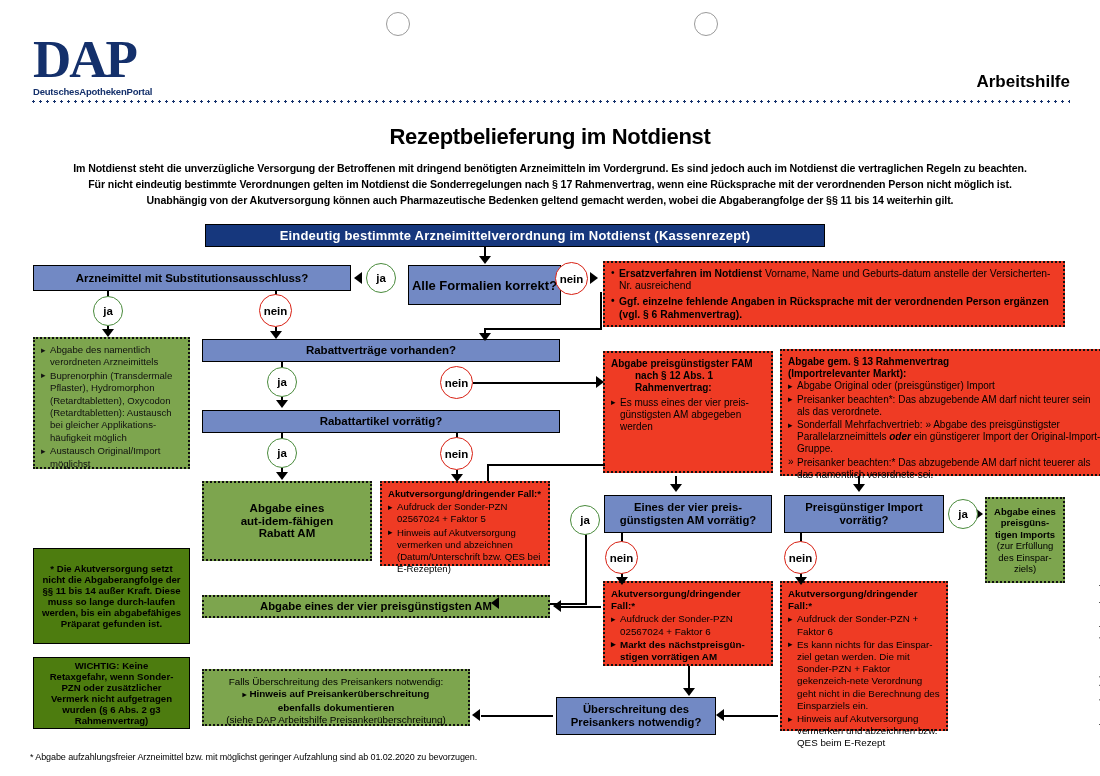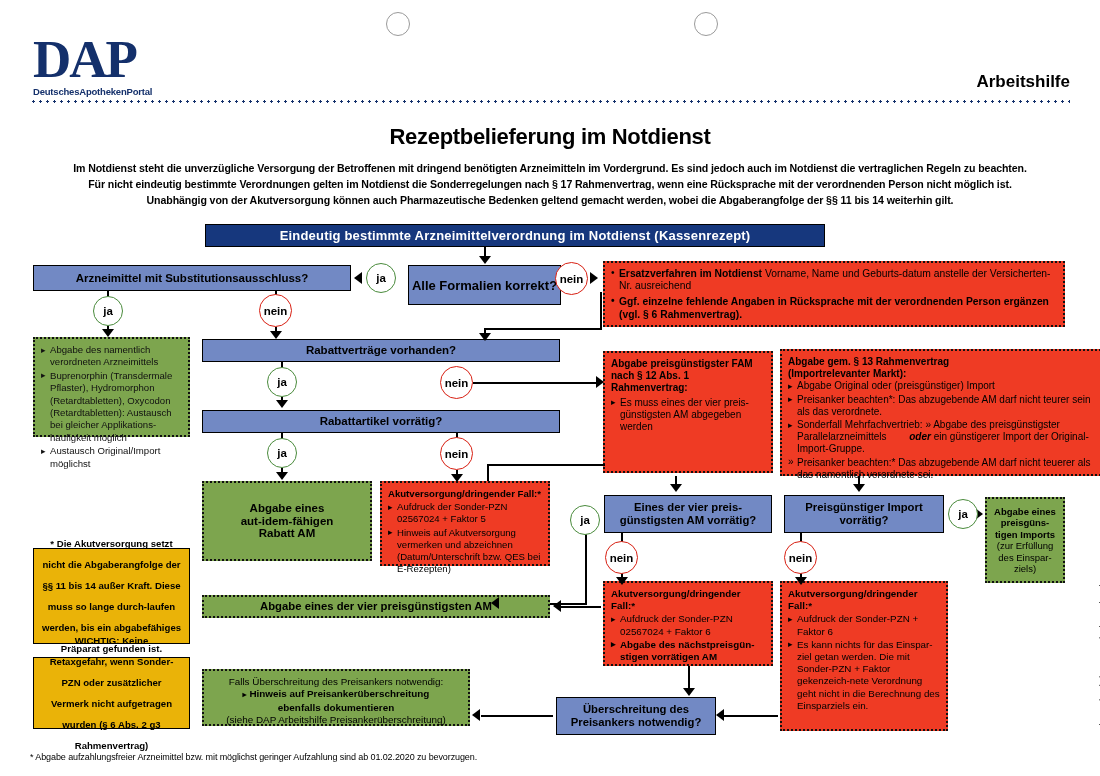--- a/index.html
+++ b/index.html
@@ -73,23 +73,23 @@
   }
   .green.center {
     display:flex; align-items:center; justify-content:center;
     text-align:center; font-weight:bold;
   }
   .red {
     background:#ef3b24; color:#000;
     border:2.2px dotted #111;
     line-height:12.2px;
   }
-  .plainbox { border:1.6px solid #000; background:#eab308;
-    display:flex; align-items:center; justify-content:center;
-    text-align:center; font-weight:bold; line-height:21px; }
+  .plainbox { border:1.6px solid #000; background:#4d7c0f;
+    display:flex; align-items:center; justify-content:center;
+    text-align:center; font-weight:bold; line-height:11px; }
 
   .pad { padding:5px 6px 5px 6px; }
 
   ul.tl { margin:0; padding:0; list-style:none; }
   ul.tl li { position:relative; padding-left:9px; margin-bottom:1px; }
   ul.tl li:before {
     content:"\25B8"; position:absolute; left:0; top:-0.5px; font-size:9px;
   }
   ul.tl li.dq:before { content:"\00BB"; font-size:10px; }
   ul.bl { margin:0; padding:0; list-style:none; }
@@ -194,21 +194,21 @@
       <li><span class="b">Ersatzverfahren im Notdienst</span><span> Vorname, Name und Geburts-datum anstelle der Versicherten-Nr. ausreichend</span></li>
       <li class="b">Ggf. einzelne fehlende Angaben in Rücksprache mit der verordnenden Person ergänzen (vgl. § 6 Rahmenvertrag).</li>
     </ul>
   </div>
 
   <div class="ln vl" style="left:600px; top:292px; height:38px;"></div>
   <div class="ln hl" style="left:484px; top:328px; width:118px;"></div>
   <div class="ln vl" style="left:484px; top:328px; height:9px;"></div>
   <div class="ar-d" style="left:479px; top:333px;"></div>
 
-  <div class="box green pad" style="left:33px; top:337px; width:157px; height:100px; font-size:9.6px; color:#111;">
+  <div class="box green pad" style="left:33px; top:337px; width:157px; height:132px; font-size:9.6px; color:#111;">
     <ul class="tl">
       <li>Abgabe des namentlich verordneten Arzneimittels</li>
       <li>Buprenorphin (Transdermale Pflaster), Hydromorphon (Retardtabletten), Oxycodon (Retardtabletten): Austausch bei gleicher Applikations-häufigkeit möglich</li>
       <li>Austausch Original/Import möglichst</li>
     </ul>
   </div>
 
   <div class="box blue" style="left:202px; top:339px; width:358px; height:23px; font-size:11.5px;">
     <span>Rabattverträge vorhanden?</span>
   </div>
@@ -221,33 +221,33 @@
   <div class="ar-d" style="left:276px; top:400px;"></div>
 
   <div class="bub nein" style="left:440px; top:366px;">
     <span>nein</span>
   </div>
   <div class="ln hl" style="left:473px; top:382px; width:128px;"></div>
   <div class="ar-r" style="left:596px; top:376px;"></div>
 
   <div class="box red pad" style="left:603px; top:351px; width:170px; height:122px; font-size:10px;">
     <div class="b">Abgabe preisgünstigster FAM</div>
-    <div class="b" style="margin-bottom:2px;">nach § 12 Abs. 1 Rahmenvertrag:</div>
+    <div class="b" style="margin-bottom:2px;margin-left:24px;">nach § 12 Abs. 1 Rahmenvertrag:</div>
     <ul class="tl">
       <li>Es muss eines der vier preis-günstigsten AM abgegeben werden</li>
     </ul>
   </div>
 
   <div class="box red pad" style="left:780px; top:349px; width:332px; height:127px; font-size:10px;">
     <div class="b">Abgabe gem. § 13 Rahmenvertrag</div>
     <div class="b">(Importrelevanter Markt):</div>
     <ul class="tl">
       <li>Abgabe Original oder (preisgünstiger) Import</li>
       <li>Preisanker beachten*: Das abzugebende AM darf nicht teurer sein als das verordnete.</li>
-      <li><span>Sonderfall Mehrfachvertrieb: » Abgabe des preisgünstigster Parallelarzneimittels </span><span class="b" style="font-style:italic;margin-left:20px;">oder</span><span> ein günstigerer Import der Original-Import-Gruppe.</span></li>
+      <li><span>Sonderfall Mehrfachvertrieb: » Abgabe des preisgünstigster Parallelarzneimittels </span><span class="b" style="font-style:italic;">oder</span><span> ein günstigerer Import der Original-Import-Gruppe.</span></li>
       <li class="dq">Preisanker beachten:* Das abzugebende AM darf nicht teuerer als das namentlich verordnete sei.</li>
     </ul>
   </div>
 
   <div class="box blue" style="left:202px; top:410px; width:358px; height:23px; font-size:11.5px;">
     <span>Rabattartikel vorrätig?</span>
   </div>
 
   <div class="bub ja" style="left:267px; top:438px;">
     <span>ja</span>
@@ -335,29 +335,30 @@
   </div>
   <div class="plainbox" style="position:absolute; left:33px; top:657px; width:157px; height:72px; font-size:9.6px; padding:4px 12px;">
     <span>WICHTIG: Keine Retaxgefahr, wenn Sonder-PZN oder zusätzlicher Vermerk nicht aufgetragen wurden (§ 6 Abs. 2 g3 Rahmenvertrag)</span>
   </div>
 
   <div class="box red pad" style="left:603px; top:581px; width:170px; height:85px; font-size:9.8px;">
     <div class="b">Akutversorgung/dringender</div>
     <div class="b" style="margin-bottom:1px;">Fall:*</div>
     <ul class="tl">
       <li>Aufdruck der Sonder-PZN 02567024 + Faktor 6</li>
-      <li class="b">Abgabe des nächstpreisgün-stigen vorrätigen AM</li>
+      <li class="b">Markt des nächstpreisgün-stigen vorrätigen AM</li>
     </ul>
   </div>
 
   <div class="box red pad" style="left:780px; top:581px; width:168px; height:150px; font-size:9.8px;">
     <div class="b" style="margin-bottom:1px;">Akutversorgung/dringender Fall:*</div>
     <ul class="tl">
       <li>Aufdruck der Sonder-PZN + Faktor 6</li>
       <li>Es kann nichts für das Einspar-ziel getan werden. Die mit Sonder-PZN + Faktor gekenzeich-nete Verordnung geht nicht in die Berechnung des Einsparziels ein.</li>
+      <li>Hinweis auf Akutversorgung vermerken und abzeichnen bzw. QES beim E-Rezept</li>
     </ul>
   </div>
 
   <div class="box green center" style="left:202px; top:595px; width:348px; height:23px; font-size:11.3px;">
     <span>Abgabe eines der vier preisgünstigsten AM</span>
   </div>
 
   <div class="ln hl" style="left:561px; top:606px; width:40px;"></div>
   <div class="ar-l" style="left:553px; top:600px;"></div>
 

